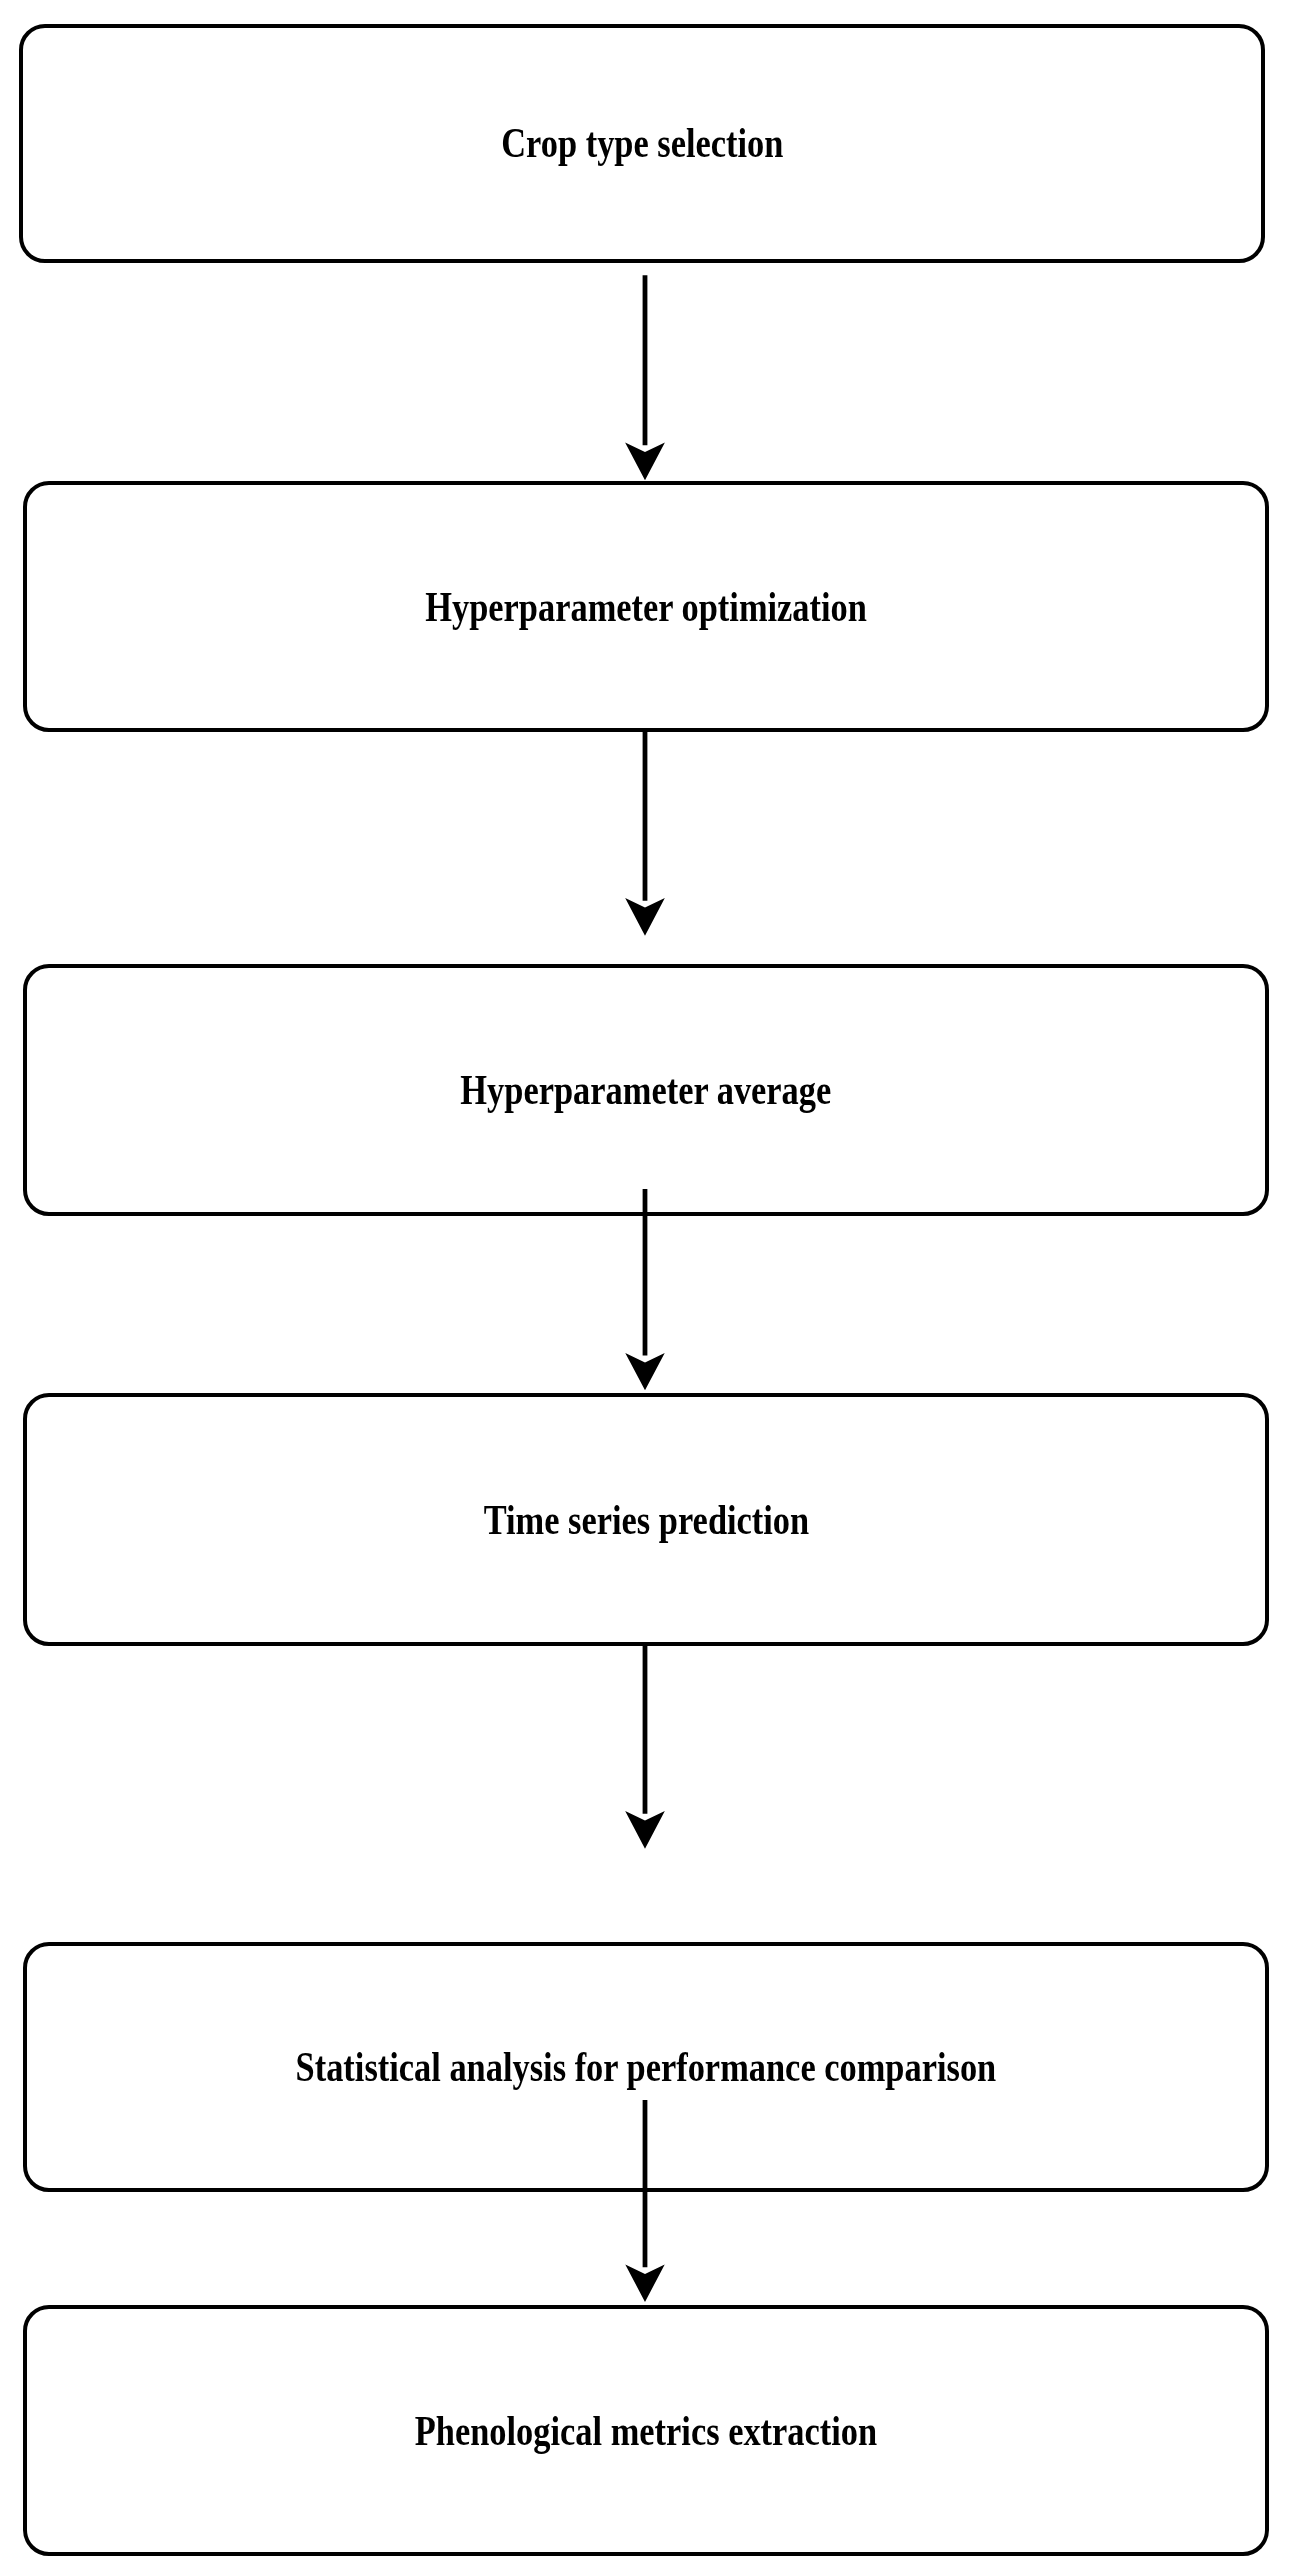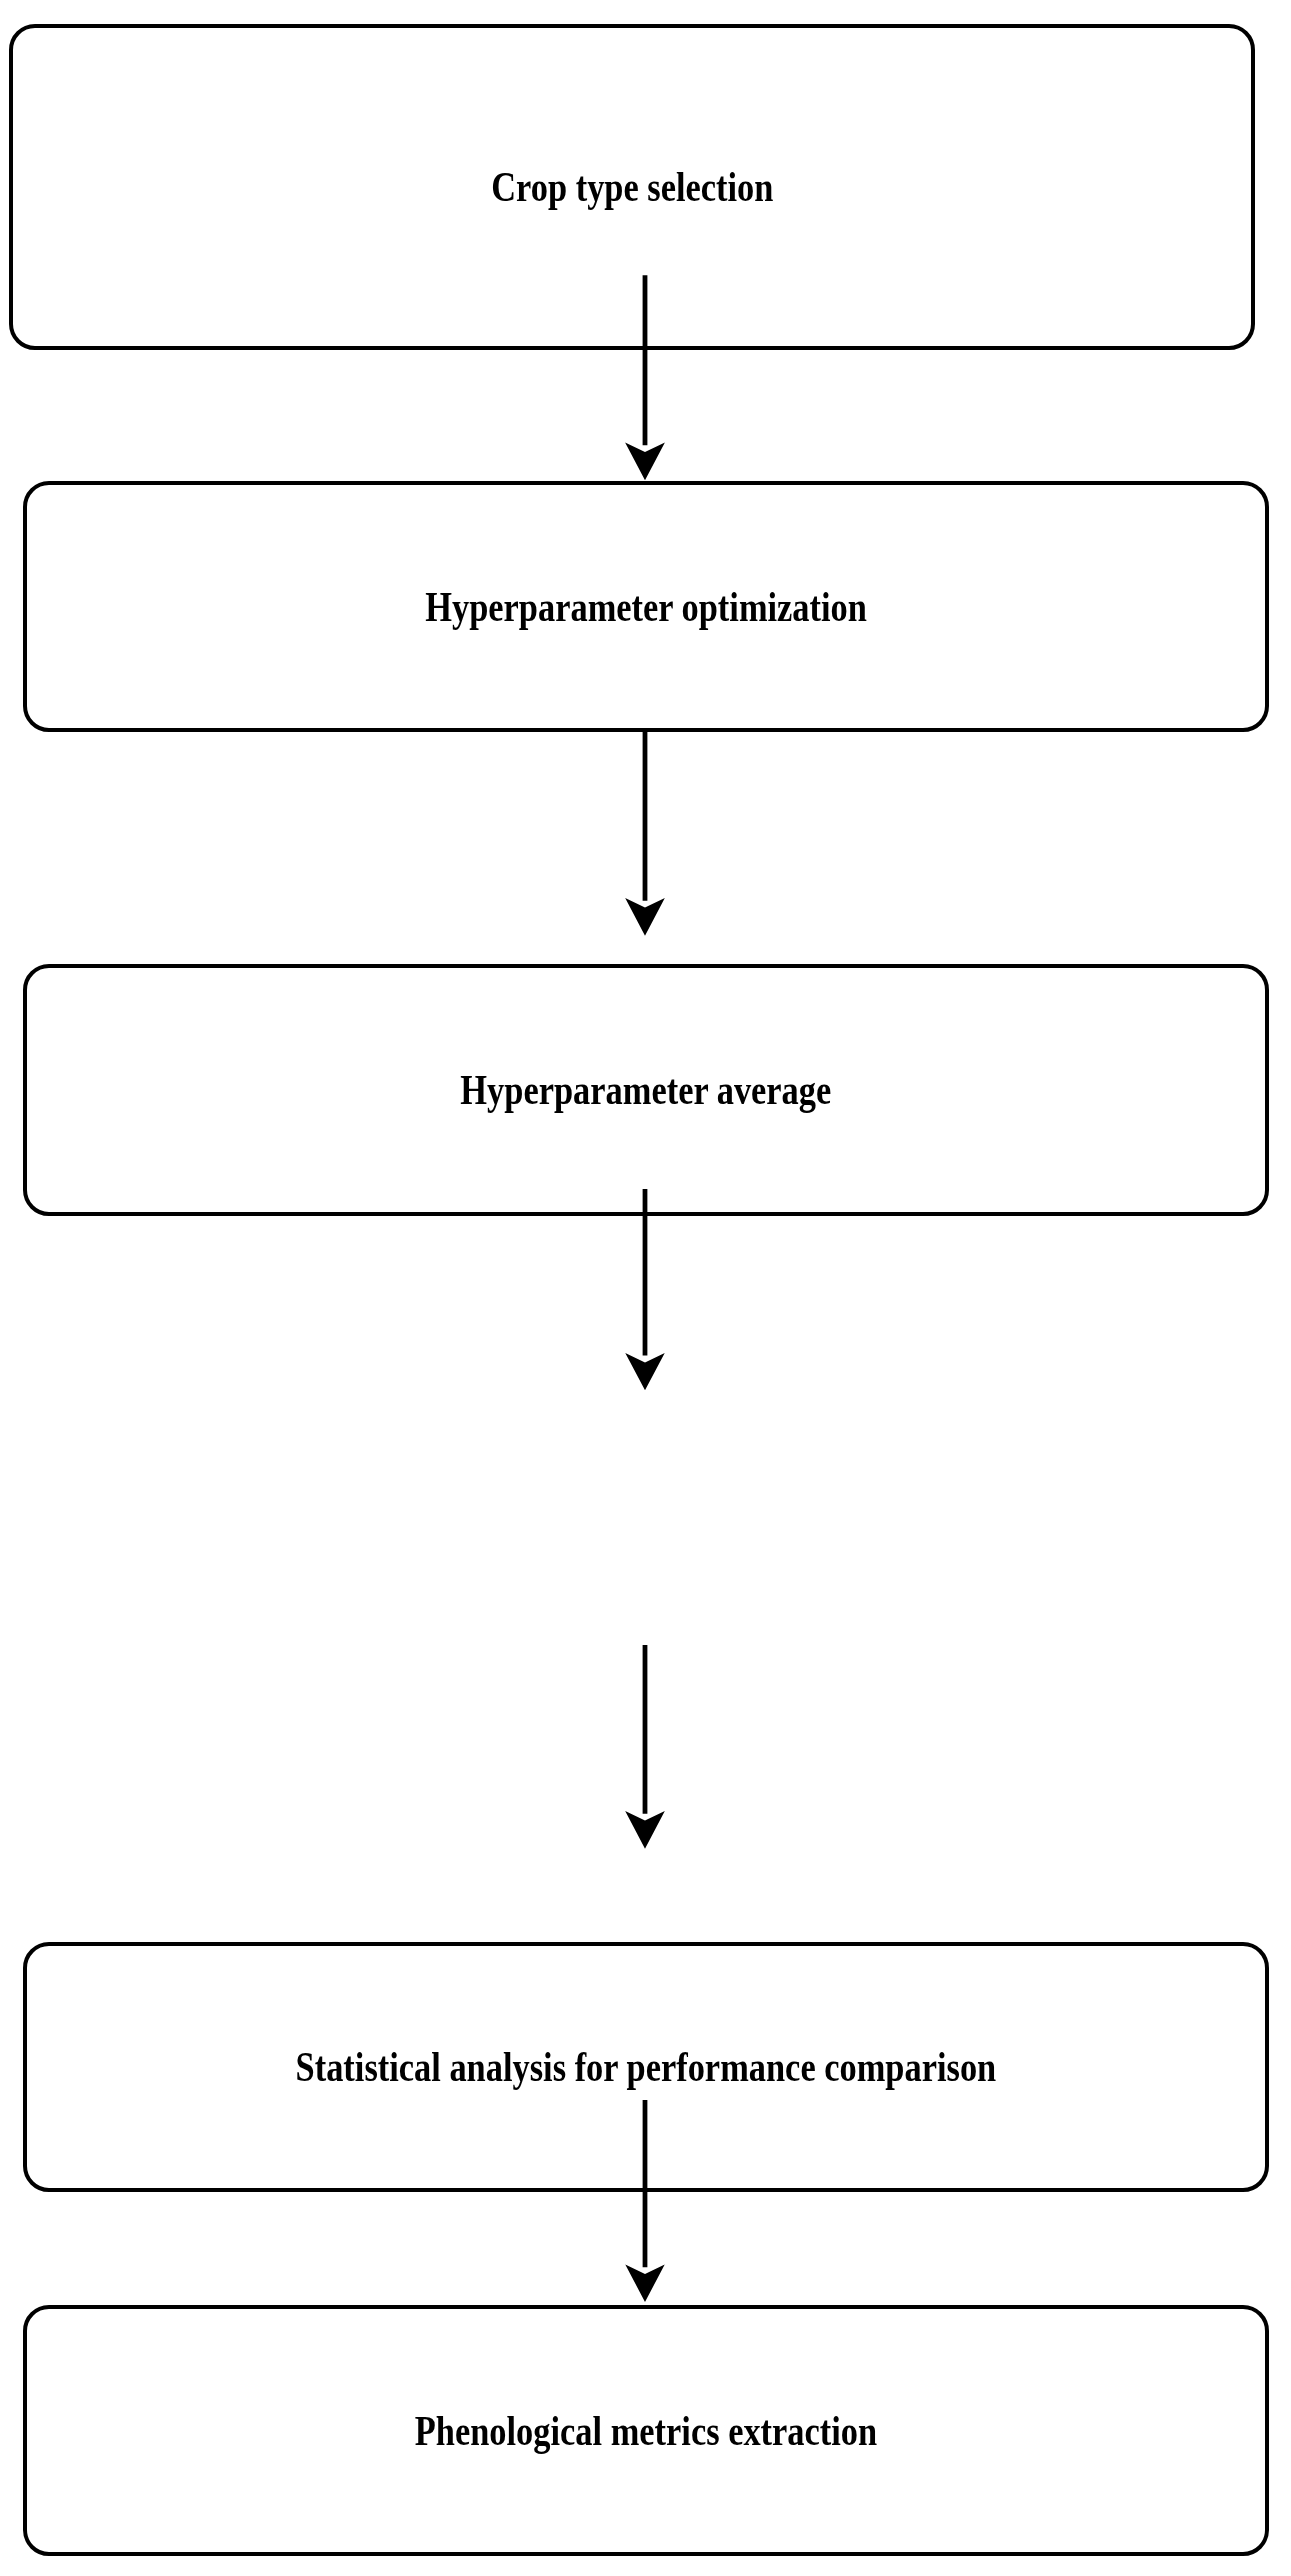--- a/index.html
+++ b/index.html
@@ -47,21 +47,21 @@
   .flow-arrow svg {
     display: block;
     overflow: visible;
   }
 </style>
 </head>
 <body>
 
 <div id="page">
 
-  <div class="flow-node" id="box-1" style="left: 9px; top: 23.5px; width: 1246px; height: 326px;">
+  <div class="flow-node" id="box-1" style="left: 19px; top: 23.5px; width: 1246px; height: 239px;">
     <span class="flow-node-label">Crop type selection</span>
   </div>
 
   <div class="flow-arrow" id="arrow-1" style="left: 621px; top: 275px;">
     <svg width="48" height="206" viewBox="0 0 70 300" xmlns="http://www.w3.org/2000/svg" aria-hidden="true">
       <line x1="35" y1="0" x2="35" y2="248" stroke="#000000" stroke-width="7"></line>
       <path d="M 35 299 L 6 244 L 35 258 L 64 244 Z" fill="#000000"></path>
     </svg>
   </div>
 
@@ -80,20 +80,23 @@
     <span class="flow-node-label">Hyperparameter average</span>
   </div>
 
   <div class="flow-arrow" id="arrow-3" style="left: 621px; top: 1189px;">
     <svg width="48" height="204" viewBox="0 0 70 300" xmlns="http://www.w3.org/2000/svg" aria-hidden="true">
       <line x1="35" y1="0" x2="35" y2="245" stroke="#000000" stroke-width="7"></line>
       <path d="M 35 296 L 6 241 L 35 255 L 64 241 Z" fill="#000000"></path>
     </svg>
   </div>
 
+  <div class="flow-node" id="box-4" style="left: 23px; top: 1393px; width: 1246px; height: 253px;">
+    <span class="flow-node-label">Time series prediction</span>
+  </div>
 
   <div class="flow-arrow" id="arrow-4" style="left: 621px; top: 1645px;">
     <svg width="48" height="205" viewBox="0 0 70 300" xmlns="http://www.w3.org/2000/svg" aria-hidden="true">
       <line x1="35" y1="0" x2="35" y2="247" stroke="#000000" stroke-width="7"></line>
       <path d="M 35 298 L 6 243 L 35 257 L 64 243 Z" fill="#000000"></path>
     </svg>
   </div>
 
   <div class="flow-node" id="box-5" style="left: 23px; top: 1942px; width: 1246px; height: 250px;">
     <span class="flow-node-label">Statistical analysis for performance comparison</span>

